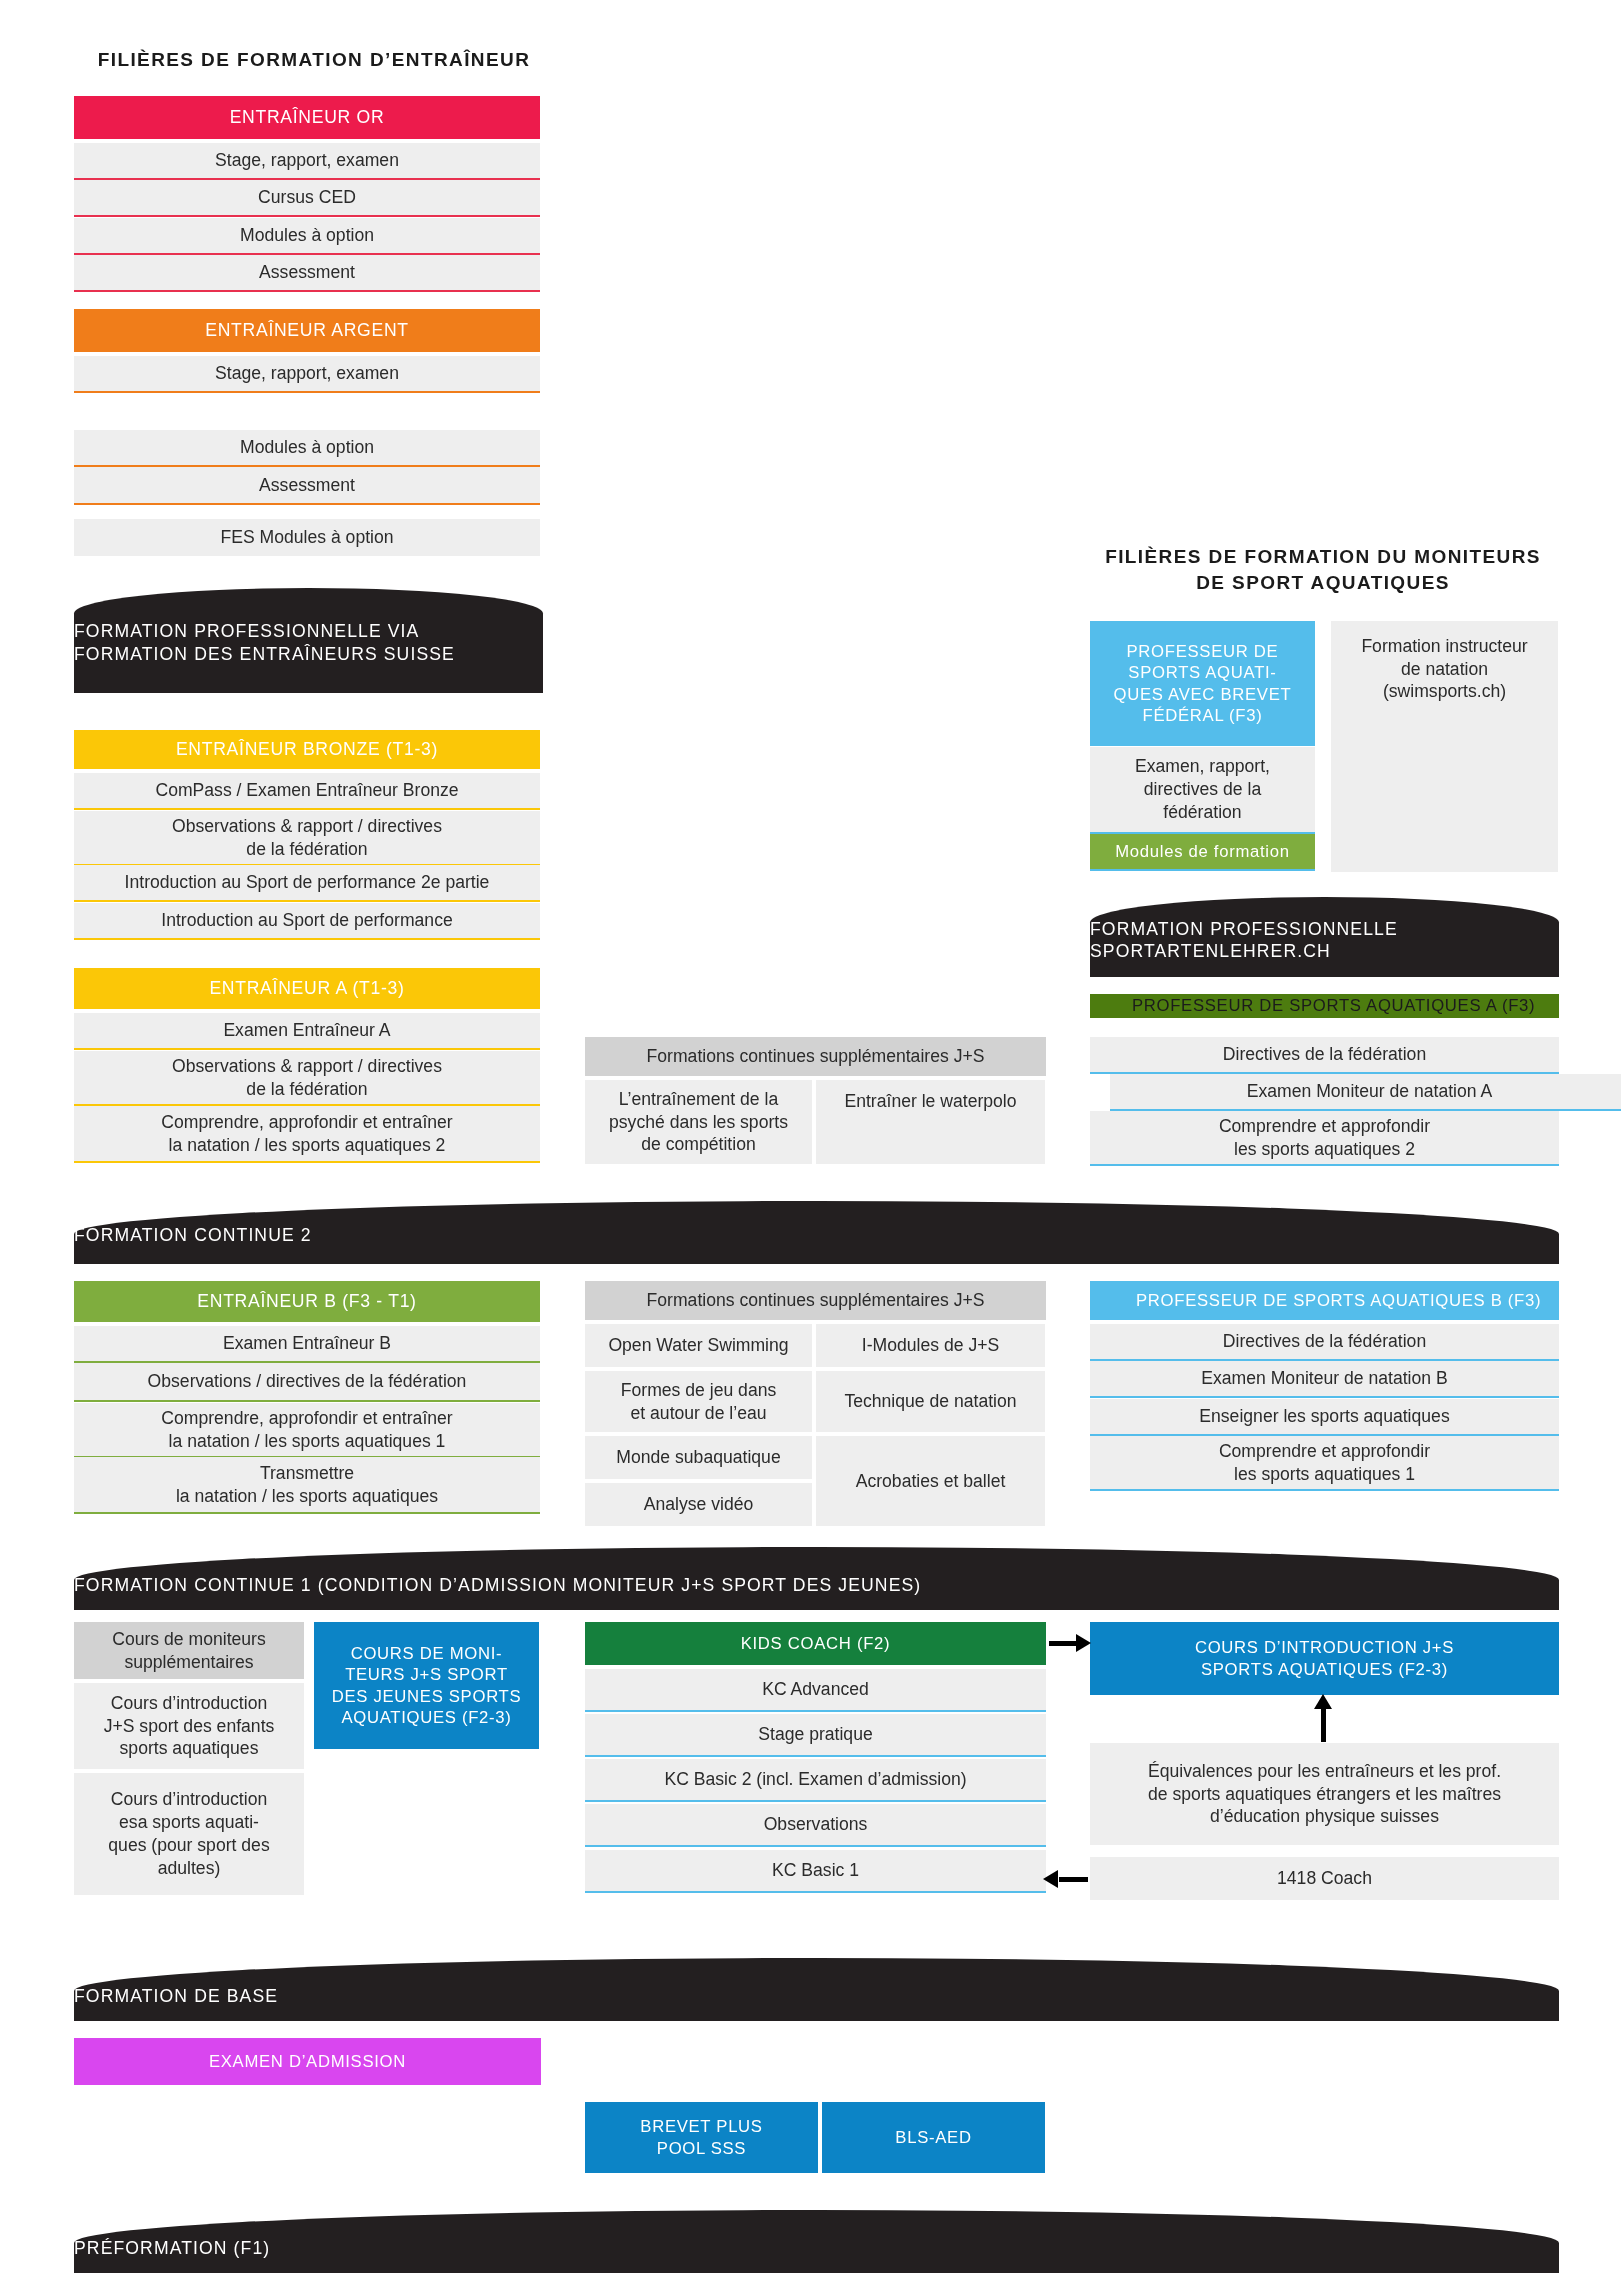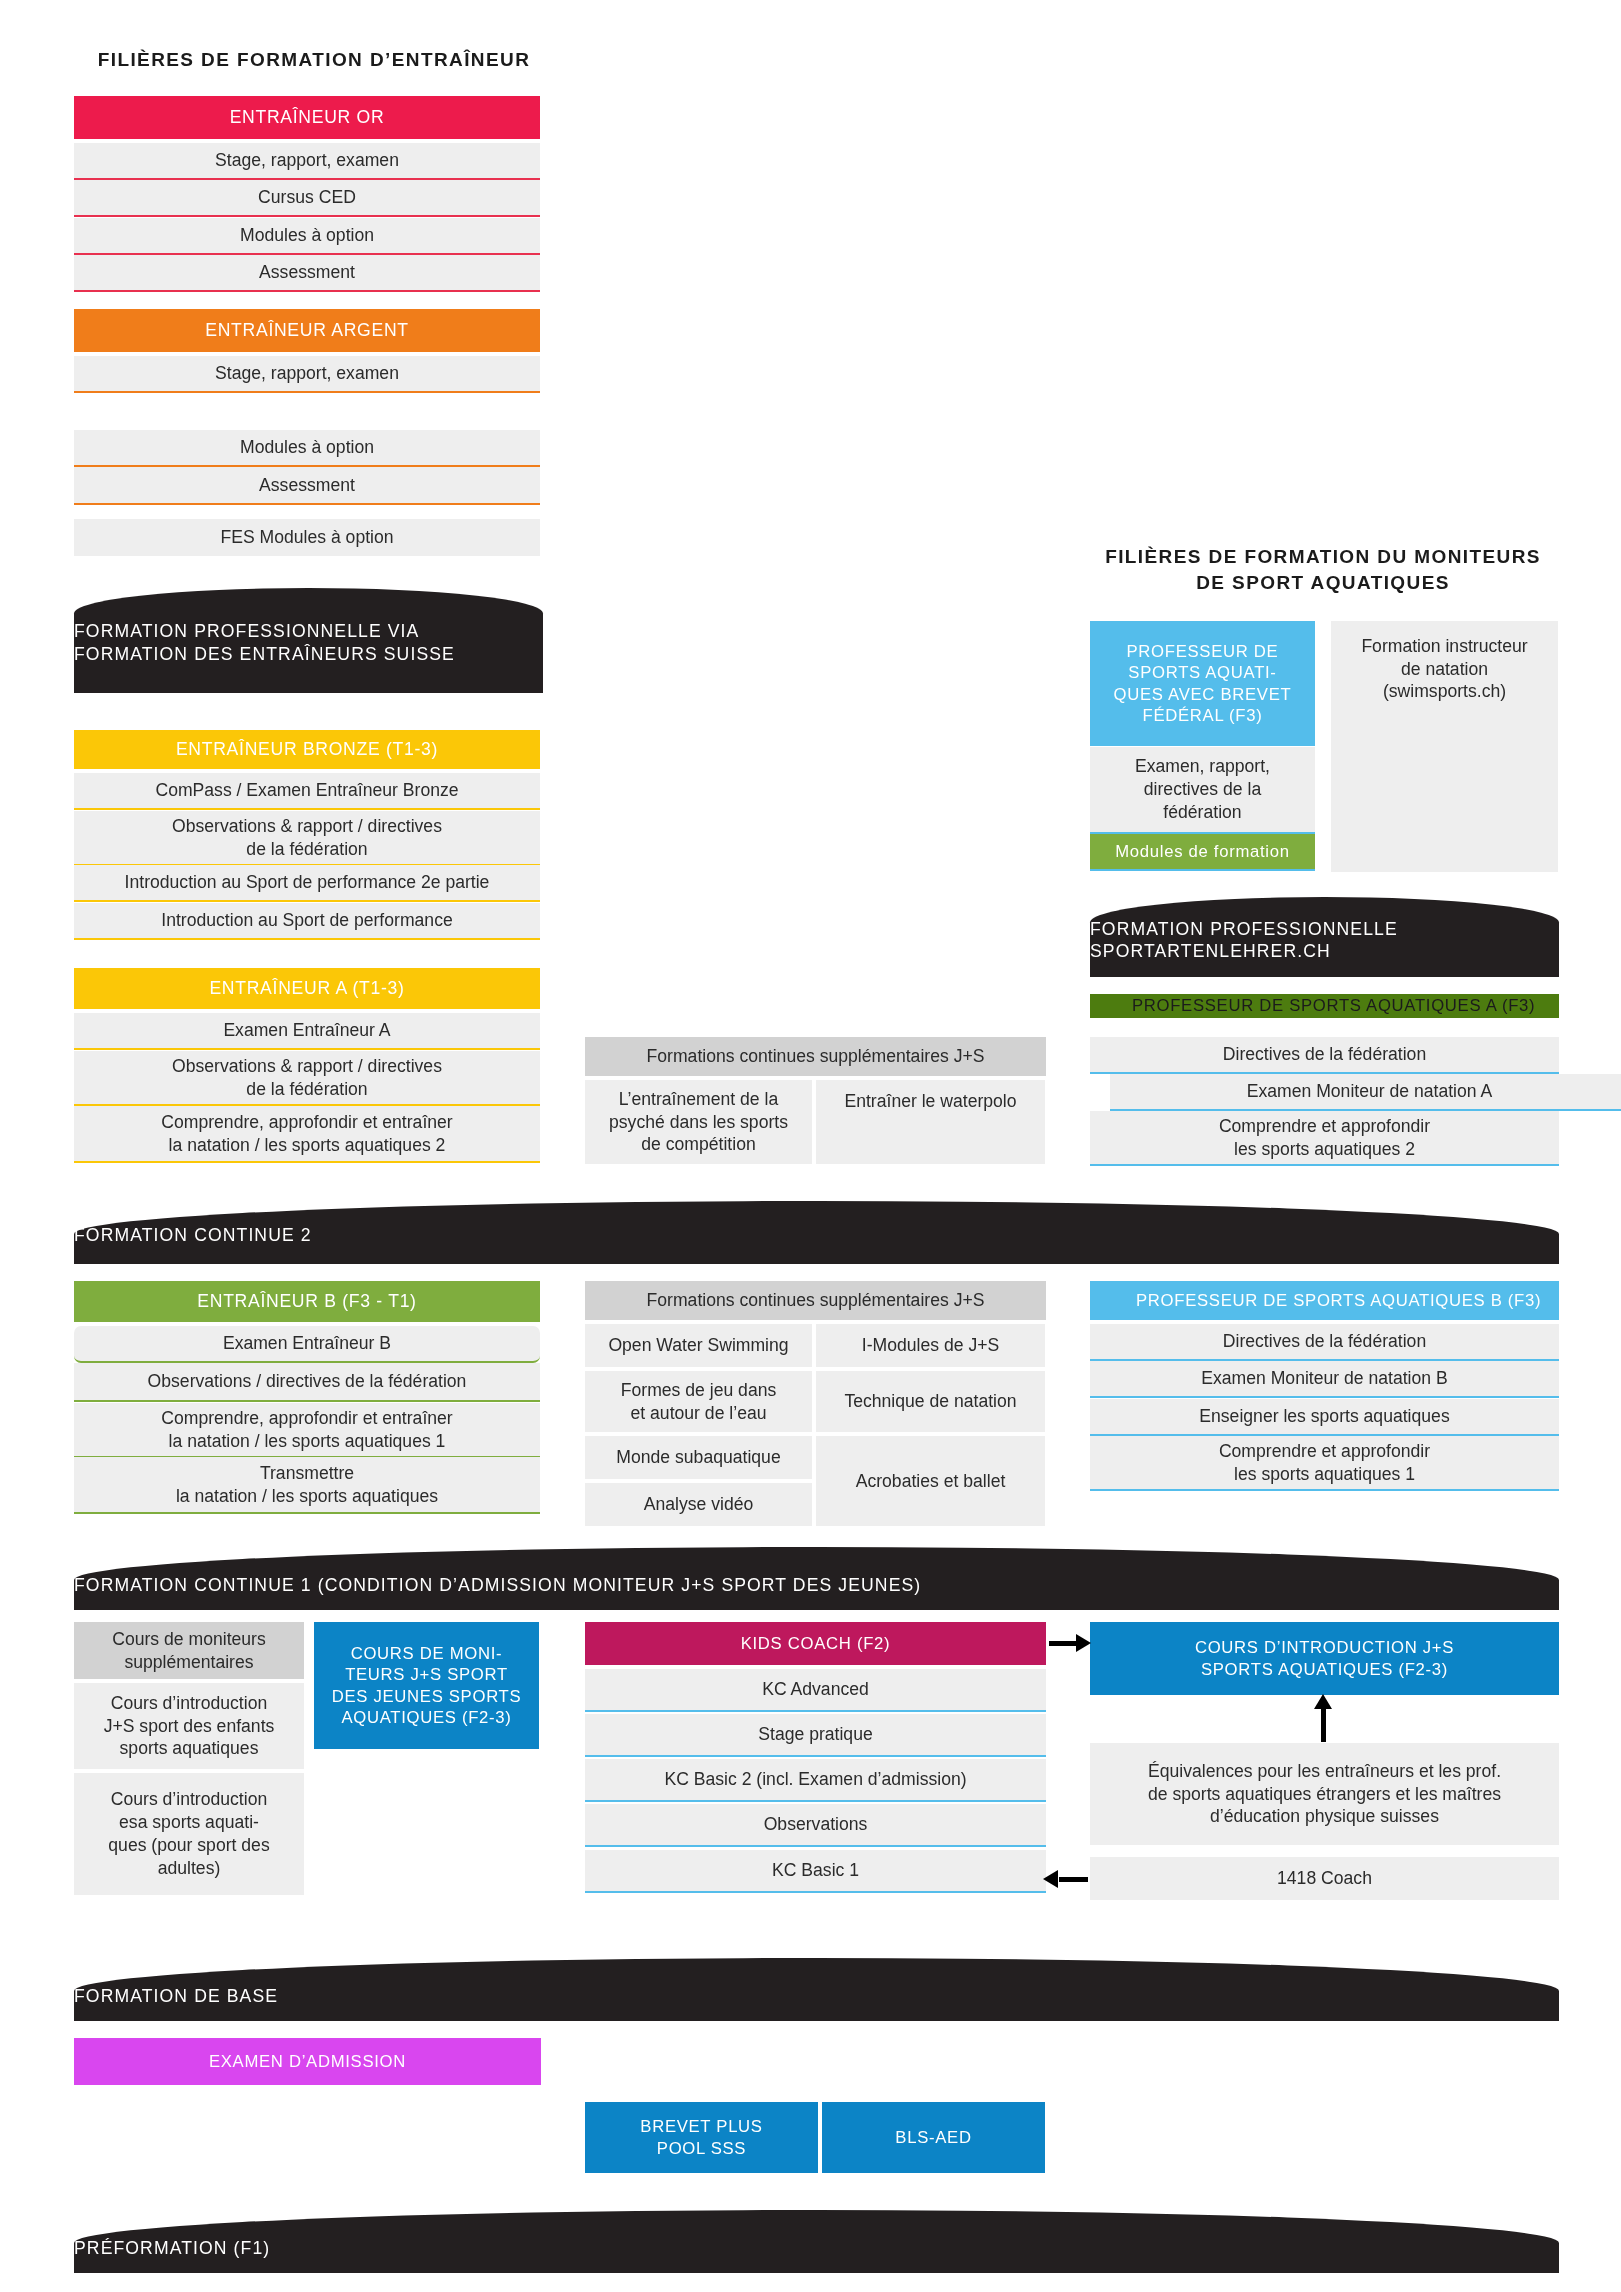--- a/index.html
+++ b/index.html
@@ -166,21 +166,21 @@
   <div class="abs row ul-blue" style="left:1090px; top:1074px; width:519px; height:37px;margin-left:20px;">Examen Moniteur de natation A</div>
   <div class="abs row ul-blue" style="left:1090px; top:1111px; width:469px; height:55px; white-space:pre-line;">Comprendre et approfondir
 les sports aquatiques 2</div>
 
   <div class="abs banner" style="left:74px; top:1201px; width:1485px; height:63px;">
     <div class="arch" style="border-radius:50% 50% 0 0 / 33px 33px 0 0;"></div>
     <div class="btxt" style="padding-bottom:17px;">FORMATION CONTINUE 2</div>
   </div>
 
   <div class="abs cap" style="left:74px; top:1281px; width:466px; height:41px; background:#7fad3e;">ENTRAÎNEUR B (F3 - T1)</div>
-  <div class="abs row ul-green" style="left:74px; top:1326px; width:466px; height:37px;border-radius:7px;">Examen Entraîneur B</div>
+  <div class="abs row ul-green" style="left:74px; top:1326px; width:466px; height:37px;">Examen Entraîneur B</div>
   <div class="abs row ul-green" style="left:74px; top:1363px; width:466px; height:39px;">Observations / directives de la fédération</div>
   <div class="abs row ul-green" style="left:74px; top:1403px; width:466px; height:55px; white-space:pre-line;">Comprendre, approfondir et entraîner
 la natation / les sports aquatiques 1</div>
   <div class="abs row ul-green" style="left:74px; top:1457px; width:466px; height:57px; white-space:pre-line;">Transmettre
 la natation / les sports aquatiques</div>
 
   <div class="abs row dark" style="left:585px; top:1281px; width:461px; height:39px;">Formations continues supplémentaires J+S</div>
   <div class="abs row" style="left:585px; top:1324px; width:227px; height:43px;">Open Water Swimming</div>
   <div class="abs row" style="left:585px; top:1371px; width:227px; height:61px; white-space:pre-line;">Formes de jeu dans
 et autour de l’eau</div>
@@ -210,21 +210,21 @@
   <div class="abs row" style="left:74px; top:1773px; width:230px; height:122px; white-space:pre-line;">Cours d’introduction
 esa sports aquati-
 ques (pour sport des
 adultes)</div>
 
   <div class="abs cap small" style="left:314px; top:1622px; width:225px; height:127px; background:#0c84c6; flex-direction:column; white-space:pre-line;">COURS DE MONI-
 TEURS J+S SPORT
 DES JEUNES SPORTS
 AQUATIQUES (F2-3)</div>
 
-  <div class="abs cap small" style="left:585px; top:1622px; width:461px; height:43px; background:#be185d;">KIDS COACH (F2)</div>
+  <div class="abs cap small" style="left:585px; top:1622px; width:461px; height:43px; background:#15803d;">KIDS COACH (F2)</div>
   <div class="abs row ul-blue" style="left:585px; top:1669px; width:461px; height:43px;">KC Advanced</div>
   <div class="abs row ul-blue" style="left:585px; top:1714px; width:461px; height:43px;">Stage pratique</div>
   <div class="abs row ul-blue" style="left:585px; top:1759px; width:461px; height:43px;">KC Basic 2 (incl. Examen d’admission)</div>
   <div class="abs row ul-blue" style="left:585px; top:1804px; width:461px; height:43px;">Observations</div>
   <div class="abs row ul-blue" style="left:585px; top:1850px; width:461px; height:43px;">KC Basic 1</div>
 
   <div class="abs cap small" style="left:1090px; top:1622px; width:469px; height:73px; background:#0c84c6; flex-direction:column; white-space:pre-line;">COURS D’INTRODUCTION J+S
 SPORTS AQUATIQUES (F2-3)</div>
   <div class="abs row" style="left:1090px; top:1743px; width:469px; height:102px; white-space:pre-line;">Équivalences pour les entraîneurs et les prof.
 de sports aquatiques étrangers et les maîtres

